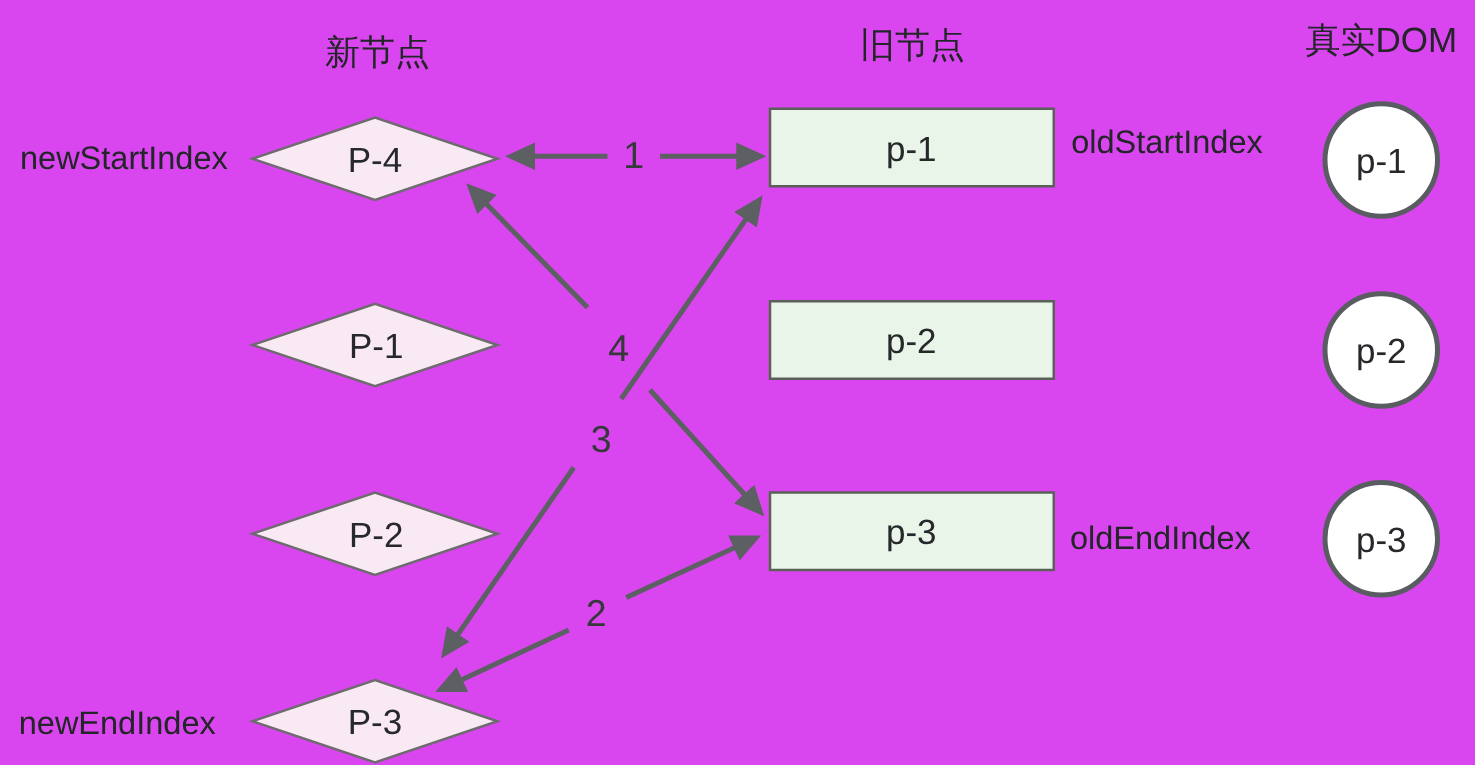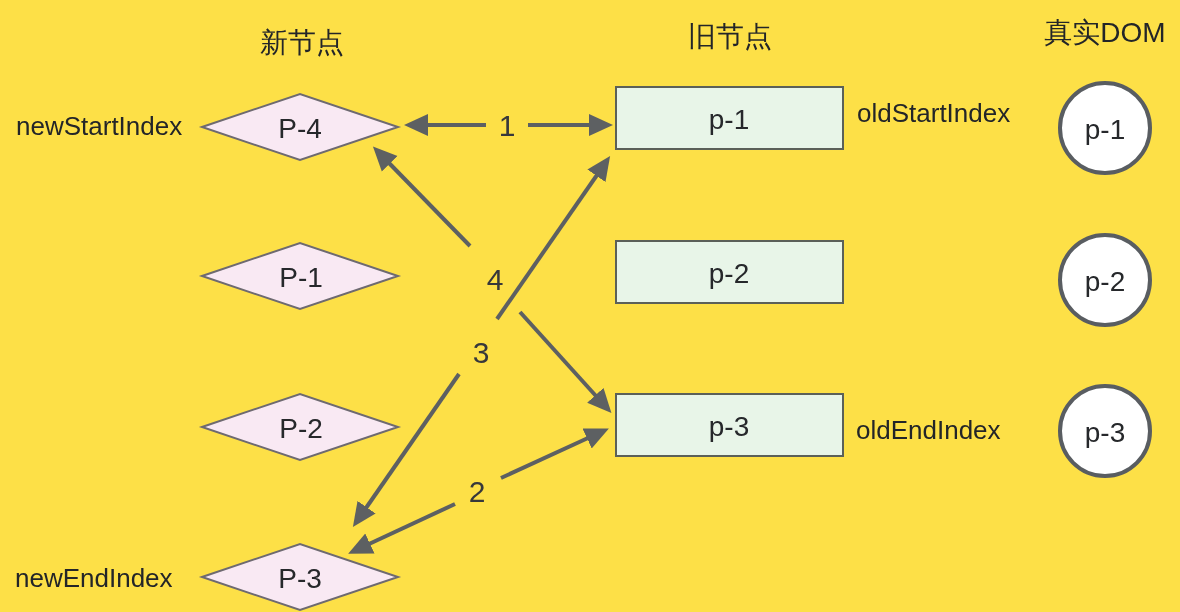--- a/index.html
+++ b/index.html
@@ -4,21 +4,21 @@
 <style>
   html, body {
     margin: 0;
     padding: 0;
     background: #ffffff;
   }
   .canvas {
     position: relative;
     width: 1180px;
     height: 612px;
-    background: #fde047;
+    background: #d946ef;
     font-family: "Liberation Sans", "DejaVu Sans", sans-serif;
     overflow: hidden;
   }
   .canvas svg { display: block; }
 
   .col-title   { font-size: 28px; fill: #232528; text-anchor: middle; dominant-baseline: central; }
   .side-label  { font-size: 26px; fill: #232528; text-anchor: start;  dominant-baseline: central; }
   .node-label  { font-size: 28px; fill: #26282b; text-anchor: middle; dominant-baseline: central; }
   .arrow-label { font-size: 30px; fill: #37383b; text-anchor: middle; dominant-baseline: central; }
 

